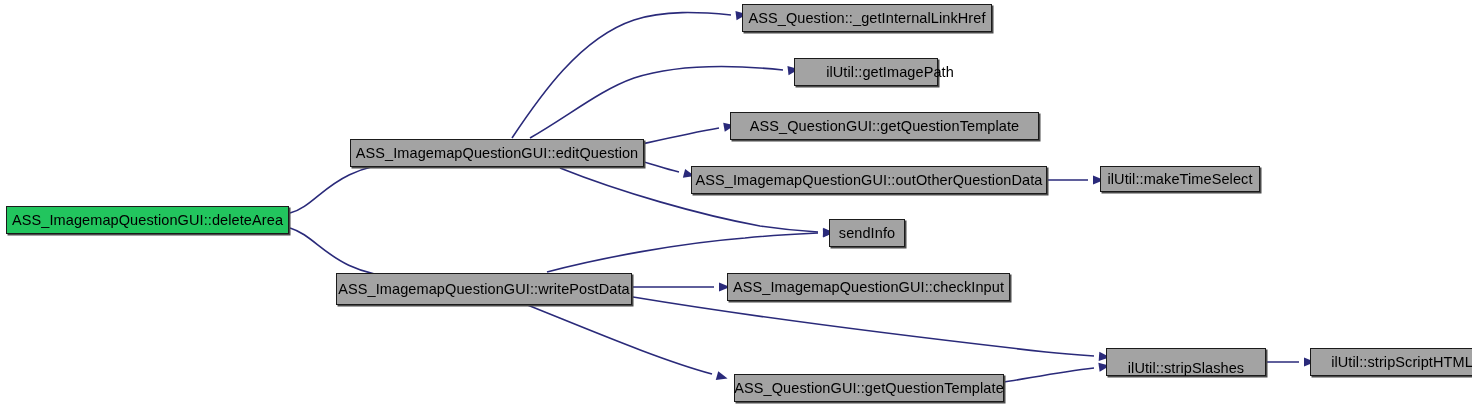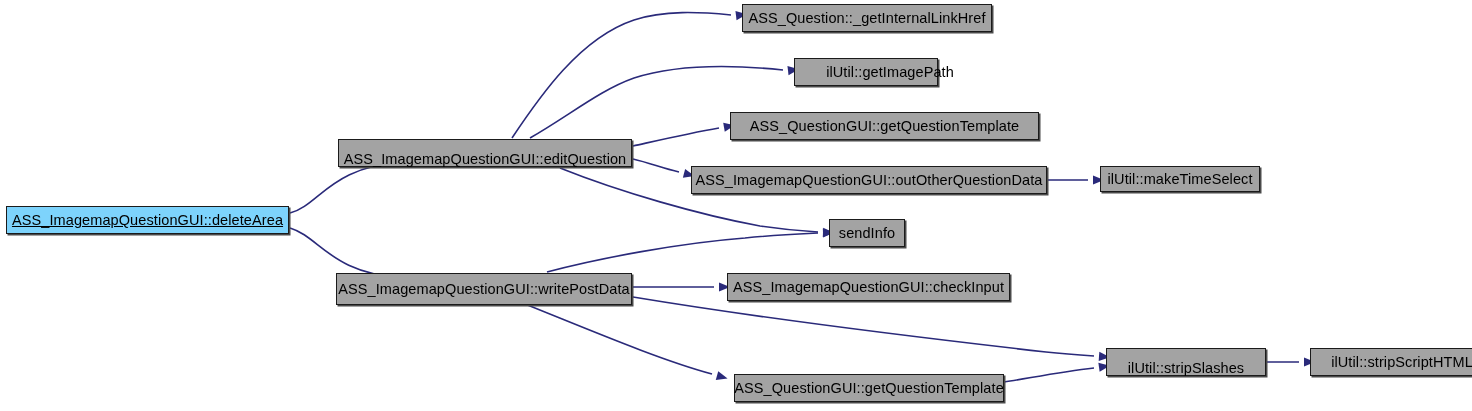--- a/index.html
+++ b/index.html
@@ -34,23 +34,22 @@
     font-size: 14.5px;
     line-height: 1;
     display: flex;
     align-items: center;
     justify-content: center;
     white-space: nowrap;
     letter-spacing: 0.1px;
     box-shadow: 1.5px 1.5px 0 0 #4a4a4a;
   }
   .node.highlight {
-    background: #7dd3fc;
+    background: #22c55e;
     border-color: #1b1b1b;
-    text-decoration: underline;
   }
   .node span {
     display: block;
     padding: 0 9px;
   }
 </style>
 </head>
 <body>
 
 <div id="graph">
@@ -83,21 +82,21 @@
       <path d="M 1004,382 C 1030,378 1060,372 1094,368" fill="none" stroke="#2a2a7a" stroke-width="1.6"></path>
       <polygon points="0,-4.6 11,0 0,4.6" fill="#2a2a7a" transform="translate(1099,367.2) rotate(-7.96961039432136)"></polygon>
       <path d="M 1247,362 L 1299,362" fill="none" stroke="#2a2a7a" stroke-width="1.6"></path>
       <polygon points="0,-4.6 11,0 0,4.6" fill="#2a2a7a" transform="translate(1304,362) rotate(0)"></polygon>
     </svg>
 
   <div id="node-layer">
       <div class="node highlight" style="left: 6px; top: 206px; width: 283px; height: 28px;">
         <span>ASS_ImagemapQuestionGUI::deleteArea</span>
       </div>
-      <div class="node" style="left: 338px; top: 139px; width: 294px; height: 28px; align-items: flex-end;">
+      <div class="node" style="left: 350px; top: 139px; width: 294px; height: 28px;">
         <span>ASS_ImagemapQuestionGUI::editQuestion</span>
       </div>
       <div class="node" style="left: 336px; top: 273px; width: 296px; height: 32px;">
         <span>ASS_ImagemapQuestionGUI::writePostData</span>
       </div>
       <div class="node" style="left: 742px; top: 4px; width: 250px; height: 28px;">
         <span>ASS_Question::_getInternalLinkHref</span>
       </div>
       <div class="node" style="left: 794px; top: 58px; width: 144px; height: 28px; padding-left: 48px;">
         <span>ilUtil::getImagePath</span>

